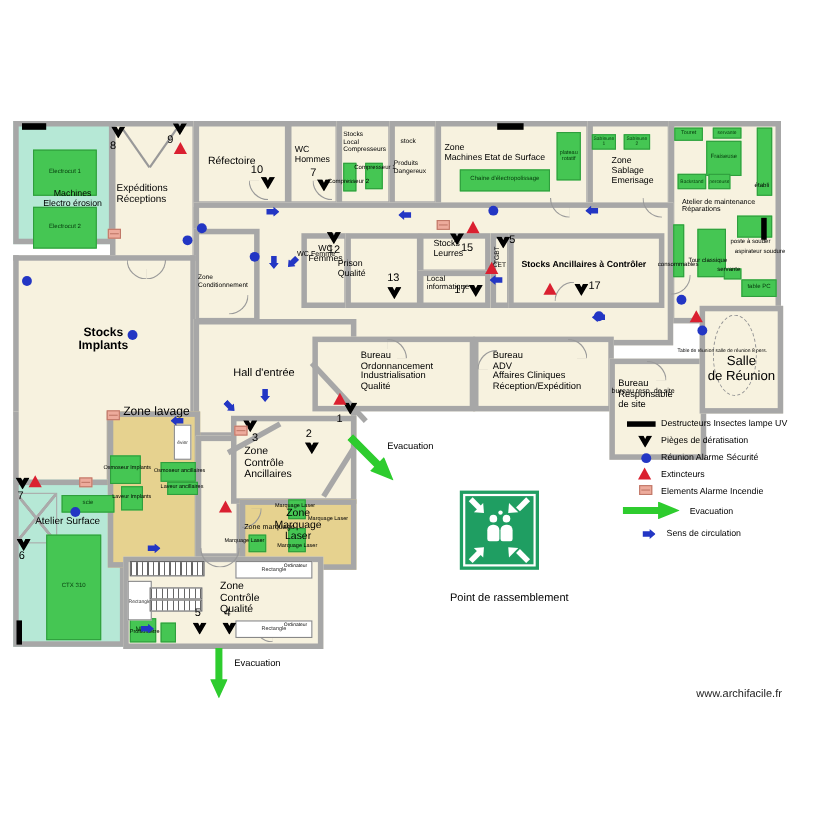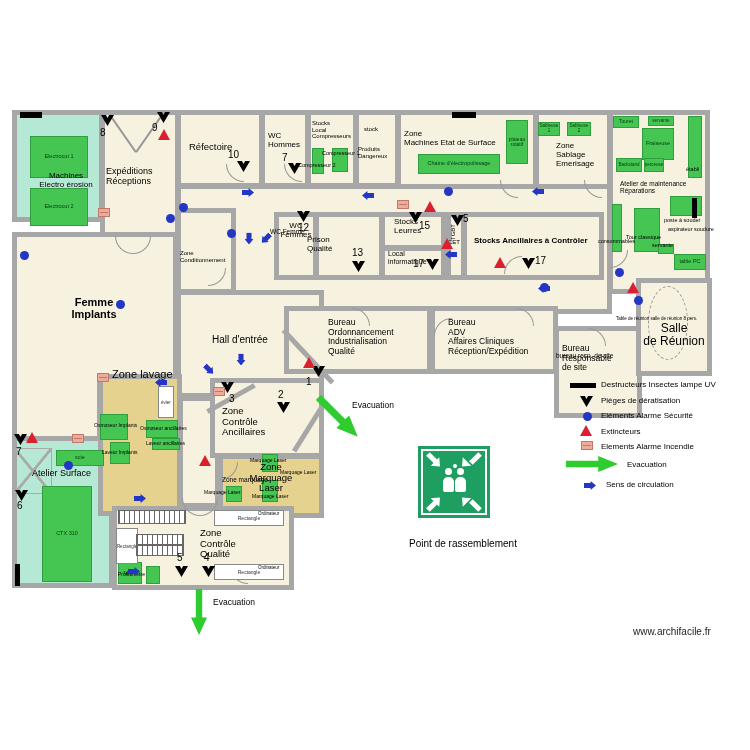--- a/index.html
+++ b/index.html
@@ -223,21 +223,21 @@
   <div class="ghost" style="left:270px;top:228px">WC Femme</div>
   <div class="lbl" style="left:307px;top:236px">Prison
 Qualité</div>
   <div class="lbl" style="left:394px;top:218px">Stocks
 Leurres</div>
   <div class="lbl" style="left:388px;top:250px;font-size:7px">Local
 informatique</div>
   <div class="lbl" style="left:450px;top:224px;font-size:6px;writing-mode:vertical-rl;transform:rotate(180deg)">TGBT</div>
   <div class="lbl" style="left:448px;top:239px;font-size:6px">CET</div>
   <div class="lbl b" style="left:474px;top:237px;font-size:8px">Stocks Ancillaires à Contrôler</div>
-  <div class="lbl c b" style="left:58px;top:296px;width:72px;font-size:11px">Femme
+  <div class="lbl c b" style="left:58px;top:296px;width:72px;font-size:11px">Stocks
 Implants</div>
   <div class="lbl" style="left:212px;top:334px;font-size:10px">Hall d'entrée</div>
   <div class="lbl" style="left:328px;top:318px;font-size:8.5px">Bureau
 Ordonnancement
 Industrialisation
 Qualité</div>
   <div class="lbl" style="left:448px;top:318px;font-size:8.5px">Bureau
 ADV
 Affaires Cliniques
 Réception/Expédition</div>
@@ -343,21 +343,21 @@
   <div class="evarrow" style="left:310px;top:408px;width:56px;height:18px;transform:rotate(45deg)"></div>
   <div class="lbl" style="left:352px;top:401px;font-size:8.5px">Evacuation</div>
   <div class="evarrow" style="left:176px;top:604px;width:46px;height:16px;transform:rotate(90deg)"></div>
   <div class="lbl" style="left:213px;top:598px;font-size:8.5px">Evacuation</div>
 
   <div class="uv" style="left:570px;top:383px;width:26px;height:5px"></div>
   <div class="legend-label" style="left:601px;top:380px">Destructeurs Insectes lampe UV</div>
   <div class="trap" style="left:580px;top:396px"></div>
   <div class="legend-label" style="left:601px;top:396px">Pièges de dératisation</div>
   <div class="dot" style="left:583px;top:412px"></div>
-  <div class="legend-label" style="left:601px;top:411px">Eléments Alarme Sécurité</div>
+  <div class="legend-label" style="left:601px;top:411px">Réunion Alarme Sécurité</div>
   <div class="ext" style="left:580px;top:425px"></div>
   <div class="legend-label" style="left:601px;top:427px">Extincteurs</div>
   <div class="alarm" style="left:581px;top:441px"></div>
   <div class="legend-label" style="left:601px;top:442px">Elements Alarme Incendie</div>
   <div class="evarrow" style="left:566px;top:456px;width:52px;height:16px"></div>
   <div class="legend-label" style="left:627px;top:460px">Evacuation</div>
   <div class="barrow" style="left:584px;top:481px"></div>
   <div class="legend-label" style="left:606px;top:480px">Sens de circulation</div>
 
   <div id="assembly">

